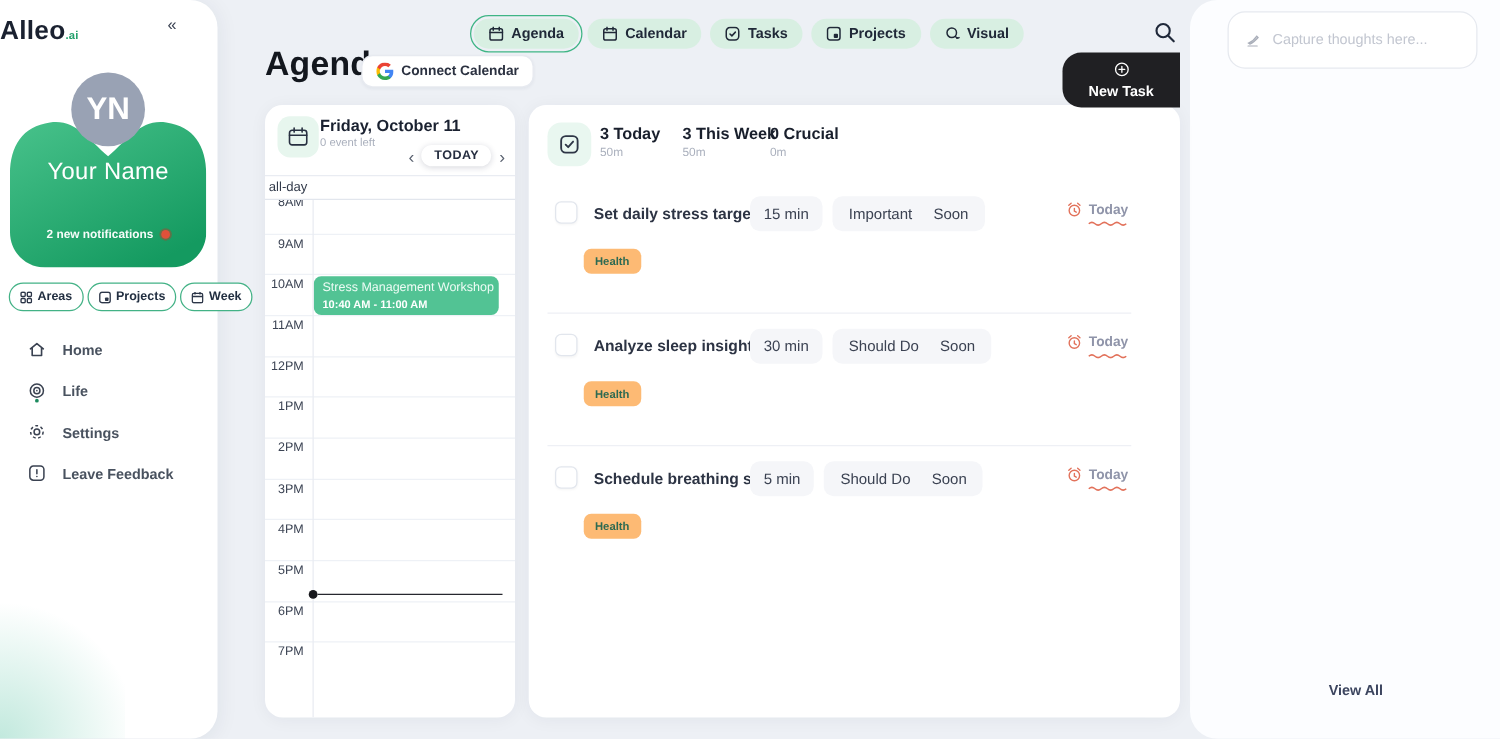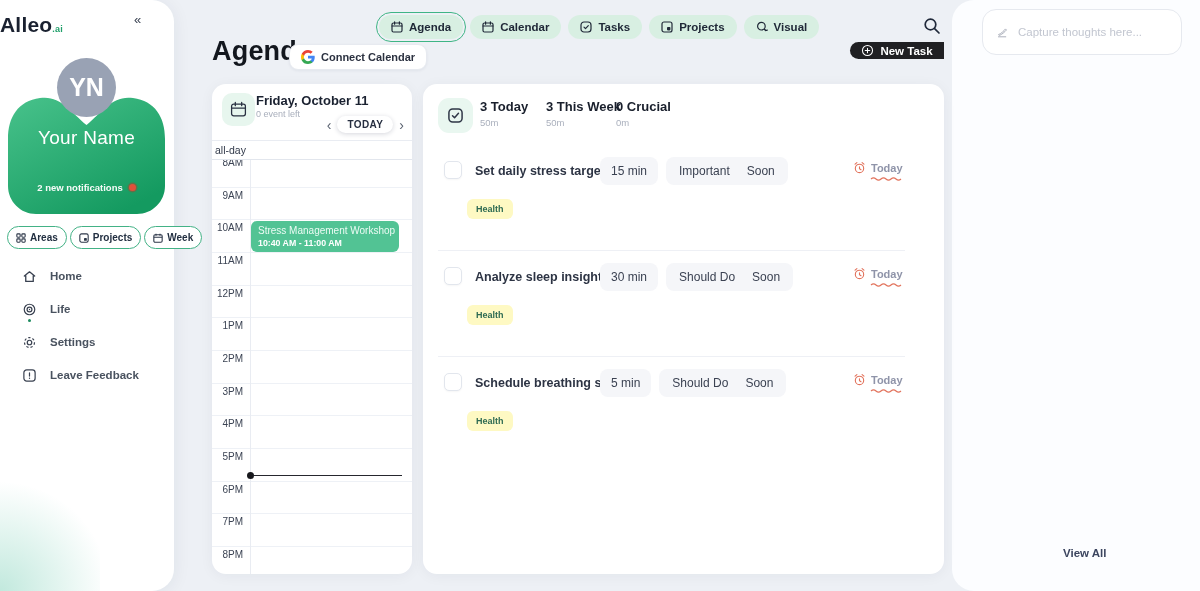--- a/index.html
+++ b/index.html
@@ -35,21 +35,21 @@
   .notif { position:absolute; left:0; top:95px; width:100%; display:flex; align-items:center;
     justify-content:center; gap:6px; font-size:9.5px; font-weight:600; color:rgba(255,255,255,.96); }
   .notif .dot { width:7px; height:7px; border-radius:50%; background:#e0503a;
     box-shadow:0 0 0 1.5px rgba(185,60,40,.45); }
   .filter-pills { position:absolute; left:7px; top:226px; display:flex; gap:3px; }
   .filter-pill { height:23px; padding:0 8px; border-radius:12px; border:1.3px solid #43b286;
     background:#fff; display:flex; align-items:center; gap:4px; font-size:10px; font-weight:600;
     color:#222f41; cursor:pointer; }
   .filter-pill svg { stroke:#2c3648; }
   .side-nav { position:absolute; left:22px; top:265px; }
-  .nav-item { display:flex; align-items:center; gap:13px; height:22px; margin-bottom:11px;
+  .nav-item { display:flex; align-items:flex-end; gap:13px; height:22px; margin-bottom:11px;
     font-size:11.5px; font-weight:600; color:#49525f; cursor:pointer; position:relative; }
   .nav-item svg { stroke:#3a4251; }
   .life-dot { position:absolute; left:6px; top:21px; width:3px; height:3px; border-radius:50%;
     background:#1c8a5e; }
 
   
   .top-tabs { position:absolute; left:379px; top:15px; display:flex; gap:7px; z-index:4; }
   .tab { height:24px; padding:0 12px; border-radius:13px; background:var(--mint,#d8efe2);
     display:flex; align-items:center; gap:6px; font-size:11.5px; font-weight:600; color:#202938;
     cursor:pointer; }
@@ -63,24 +63,24 @@
     background:#fff; border:1px solid #e7eaf0; border-radius:9px; display:flex; align-items:center;
     gap:6px; font-size:11px; font-weight:700; color:#2b3140;
     box-shadow:0 1px 3px rgba(20,30,60,.06); cursor:pointer; z-index:4; }
   .search-btn { position:absolute; left:923px; top:17px; width:22px; height:22px; cursor:pointer; z-index:6; }
   .capture-box { position:absolute; left:982px; top:9px; width:200px; height:46px; background:#fff;
     border:1px solid #e6e9ef; border-radius:14px; display:flex; align-items:center; gap:9px;
     padding:0 13px; z-index:6; }
   .capture-box input { border:none; outline:none; background:transparent; width:150px;
     font-family:"Liberation Sans", sans-serif; font-size:11.5px; color:#5a6170; }
   .capture-box input::placeholder { color:#c2c6d0; }
-  .new-task-btn { position:absolute; left:850px; top:42px; width:94px; height:17px;
+  .new-task-btn { position:absolute; left:850px; top:42px; width:94px; height:44px;
     background:var(--dark_button,#202023); border-radius:15px 0 0 15px; display:flex;
     align-items:center; justify-content:center; gap:6px; color:#fff; font-size:11.5px;
-    font-weight:700; cursor:pointer; z-index:6; }
+    font-weight:700; cursor:pointer; z-index:6;flex-direction:column; }
 
   
   .cal-panel { position:absolute; left:212px; top:84px; width:200px; height:490px; background:#fff;
     border-radius:14px; box-shadow:0 2px 14px rgba(25,39,68,.05); overflow:hidden; z-index:3; }
   .cal-icon-box { position:absolute; left:10px; top:9px; width:33px; height:33px; background:#e7f6ee;
     border-radius:10px; display:flex; align-items:center; justify-content:center; }
   .cal-title { position:absolute; left:44px; top:9px; font-size:13px; font-weight:700; color:#1a2130; }
   .cal-sub { position:absolute; left:44px; top:25px; font-size:9px; color:#a9afbc; }
   .cal-nav { position:absolute; right:8px; top:32px; display:flex; align-items:center; gap:6px; }
   .chev { font-size:14px; color:#59616f; line-height:1; cursor:pointer; }
@@ -117,21 +117,21 @@
   .task-check { position:absolute; left:6px; top:1px; width:18px; height:18px; background:#fff;
     border:1.5px solid #e2e6ed; border-radius:5px; box-shadow:0 1px 2px rgba(0,0,0,.04); cursor:pointer; }
   .task-title { position:absolute; left:37px; top:4px; font-size:12.5px; font-weight:700; color:#2d3444; }
   .chips { position:absolute; left:162px; top:-3px; display:flex; gap:8px; height:28px; }
   .chip { background:#f5f6f9; border-radius:8px; padding:0 11px; display:flex; align-items:center;
     font-size:12px; color:#3b4252; cursor:pointer; }
   .chip.group { gap:17px; padding:0 13px; }
   .due { position:absolute; left:415px; top:1px; display:flex; align-items:center; gap:5px; cursor:pointer; }
   .due-label { font-size:11px; font-weight:600; color:#8f94a9; }
   .due .squiggle { position:absolute; left:17px; top:15px; }
-  .tag { position:absolute; left:29px; top:39px; height:20px; padding:0 9px; background:#fef9c3;
+  .tag { position:absolute; left:29px; top:39px; height:20px; padding:0 9px; background:#fdba74;
     border-radius:6px; font-size:9px; font-weight:600; color:#2d6a52; display:flex;
     align-items:center; cursor:pointer; }
 
   .view-all { position:absolute; left:1063px; top:547px; font-size:11.5px; font-weight:700;
     color:#3c455f; cursor:pointer; z-index:7; }
 </style>
 </head>
 <body>
 
 <div class="right-strip"></div>
@@ -335,23 +335,20 @@
   </div>
       <div class="hour-row" style="top: 293.94px;">
     <span class="hour-label">5PM</span>
   </div>
       <div class="hour-row" style="top: 326.6px;">
     <span class="hour-label">6PM</span>
   </div>
       <div class="hour-row" style="top: 359.26px;">
     <span class="hour-label">7PM</span>
   </div>
-      <div class="hour-row" style="top: 391.92px;">
-    <span class="hour-label">8PM</span>
-  </div>
       <div class="cal-event" style="top: 66.82px;">
     <div class="ev-title">Stress Management Workshop</div>
     <div class="ev-time">10:40 AM - 11:00 AM</div>
   </div>
     </div>
   <div class="allday-row">
     <span class="allday-label">all-day</span>
   </div>
   <div class="now-line">
     <span class="nl-dot"></span>

